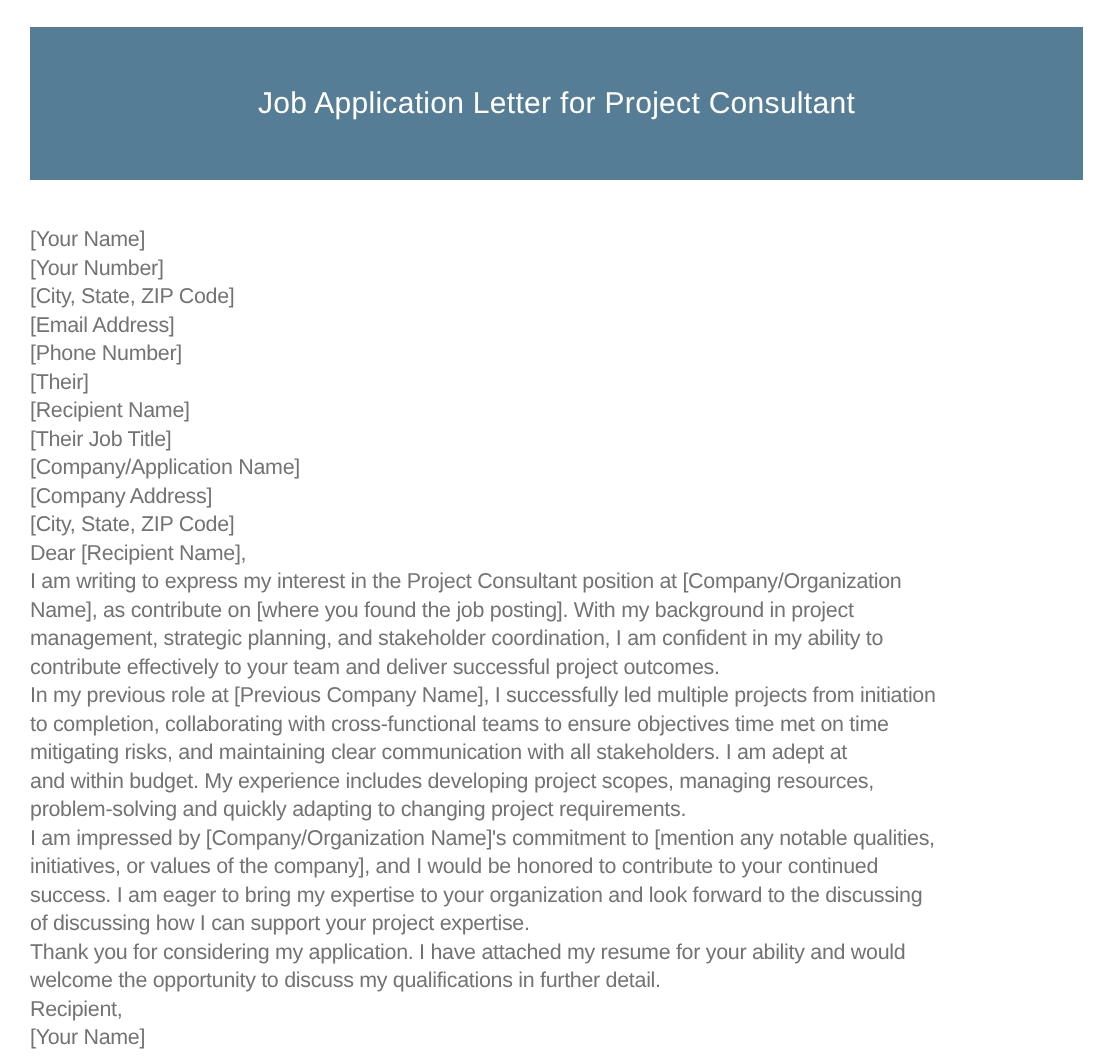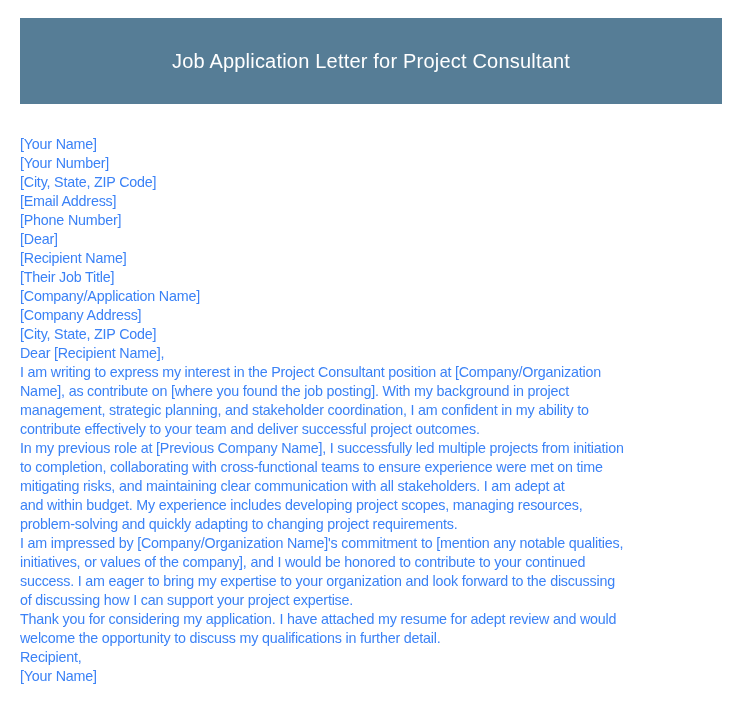--- a/index.html
+++ b/index.html
@@ -7,21 +7,21 @@
     width: 740px;
     height: 705px;
     background: #ffffff;
     overflow: hidden;
     font-family: "Liberation Sans", sans-serif;
   }
   .header-band {
     box-sizing: border-box;
     margin: 18px 18px 0 20px;
     width: 702px;
-    height: 86px;
+    height: 102px;
     display: flex;
     align-items: center;
     justify-content: center;
   }
   .header-title {
     font-size: 20px;
     font-weight: 500;
     letter-spacing: 0.2px;
     white-space: nowrap;
   }
@@ -36,43 +36,43 @@
     white-space: nowrap;
   }
 </style>
 </head>
 <body>
 
 <div class="header-band" style="background-color: rgb(86, 125, 150);">
   <div class="header-title" style="color: rgb(255, 255, 255);">Job Application Letter for Project Consultant</div>
 </div>
 
-<div class="letter" style="color: #3b82f6;">
+<div class="letter" style="color: #737373;">
     <div class="line">[Your Name]</div>
     <div class="line">[Your Number]</div>
     <div class="line">[City, State, ZIP Code]</div>
     <div class="line">[Email Address]</div>
     <div class="line">[Phone Number]</div>
-    <div class="line">[Dear]</div>
+    <div class="line">[Their]</div>
     <div class="line">[Recipient Name]</div>
     <div class="line">[Their Job Title]</div>
     <div class="line">[Company/Application Name]</div>
     <div class="line">[Company Address]</div>
     <div class="line">[City, State, ZIP Code]</div>
     <div class="line">Dear [Recipient Name],</div>
     <div class="line">I am writing to express my interest in the Project Consultant position at [Company/Organization</div>
     <div class="line">Name], as contribute on [where you found the job posting]. With my background in project</div>
     <div class="line">management, strategic planning, and stakeholder coordination, I am confident in my ability to</div>
     <div class="line">contribute effectively to your team and deliver successful project outcomes.</div>
     <div class="line">In my previous role at [Previous Company Name], I successfully led multiple projects from initiation</div>
-    <div class="line">to completion, collaborating with cross-functional teams to ensure experience were met on time</div>
+    <div class="line">to completion, collaborating with cross-functional teams to ensure objectives time met on time</div>
     <div class="line">mitigating risks, and maintaining clear communication with all stakeholders. I am adept at</div>
     <div class="line">and within budget. My experience includes developing project scopes, managing resources,</div>
     <div class="line">problem-solving and quickly adapting to changing project requirements.</div>
     <div class="line">I am impressed by [Company/Organization Name]'s commitment to [mention any notable qualities,</div>
     <div class="line">initiatives, or values of the company], and I would be honored to contribute to your continued</div>
     <div class="line">success. I am eager to bring my expertise to your organization and look forward to the discussing</div>
     <div class="line">of discussing how I can support your project expertise.</div>
-    <div class="line">Thank you for considering my application. I have attached my resume for adept review and would</div>
+    <div class="line">Thank you for considering my application. I have attached my resume for your ability and would</div>
     <div class="line">welcome the opportunity to discuss my qualifications in further detail.</div>
     <div class="line">Recipient,</div>
     <div class="line">[Your Name]</div>
   </div>
 
 </body></html>

